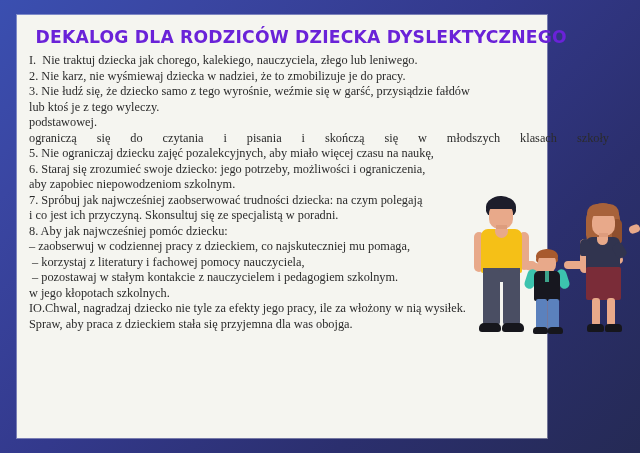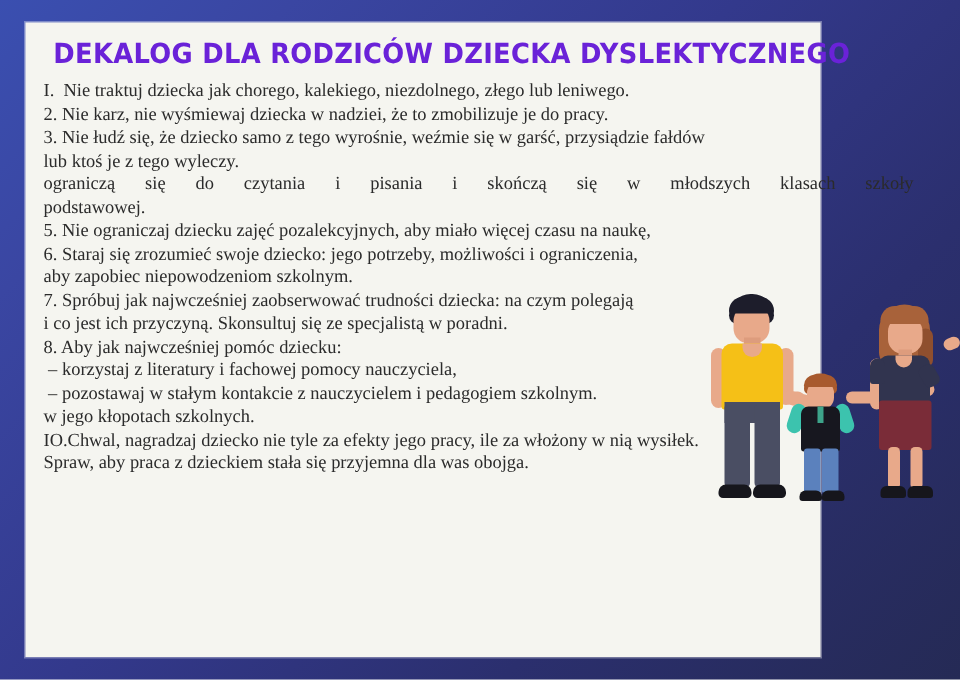--- a/index.html
+++ b/index.html
@@ -139,32 +139,33 @@
 </head>
 <body>
 
 <div id="poster">
 
   <div class="card">
 
     <div class="title">DEKALOG DLA RODZICÓW DZIECKA DYSLEKTYCZNEGO</div>
 
     <div class="body-text" id="body-text">
-        <div class="line">I.  Nie traktuj dziecka jak chorego, kalekiego, niezdolnego, złego lub leniwego.</div>
+        <div class="line">I.  Nie traktuj dziecka jak chorego, kalekiego, nauczyciela, złego lub leniwego.</div>
         <div class="line">2. Nie karz, nie wyśmiewaj dziecka w nadziei, że to zmobilizuje je do pracy.</div>
         <div class="line">3. Nie łudź się, że dziecko samo z tego wyrośnie, weźmie się w garść, przysiądzie fałdów</div>
         <div class="line">lub ktoś je z tego wyleczy.</div>
+        <div class="line">podstawowej.</div>
         <div class="line justify">ograniczą się do czytania i pisania i skończą się w młodszych klasach szkoły</div>
-        <div class="line">podstawowej.</div>
         <div class="line">5. Nie ograniczaj dziecku zajęć pozalekcyjnych, aby miało więcej czasu na naukę,</div>
         <div class="line">6. Staraj się zrozumieć swoje dziecko: jego potrzeby, możliwości i ograniczenia,</div>
         <div class="line">aby zapobiec niepowodzeniom szkolnym.</div>
         <div class="line">7. Spróbuj jak najwcześniej zaobserwować trudności dziecka: na czym polegają</div>
         <div class="line">i co jest ich przyczyną. Skonsultuj się ze specjalistą w poradni.</div>
         <div class="line">8. Aby jak najwcześniej pomóc dziecku:</div>
+        <div class="line">– zaobserwuj w codziennej pracy z dzieckiem, co najskuteczniej mu pomaga,</div>
         <div class="line"> – korzystaj z literatury i fachowej pomocy nauczyciela,</div>
         <div class="line"> – pozostawaj w stałym kontakcie z nauczycielem i pedagogiem szkolnym.</div>
         <div class="line">w jego kłopotach szkolnych.</div>
         <div class="line">IO.Chwal, nagradzaj dziecko nie tyle za efekty jego pracy, ile za włożony w nią wysiłek.</div>
         <div class="line">Spraw, aby praca z dzieckiem stała się przyjemna dla was obojga.</div>
       </div>
 
     <div class="illus">
 
       <div class="handlink" style="left:58px; top:68px; width:18px; height:8px;"></div>

